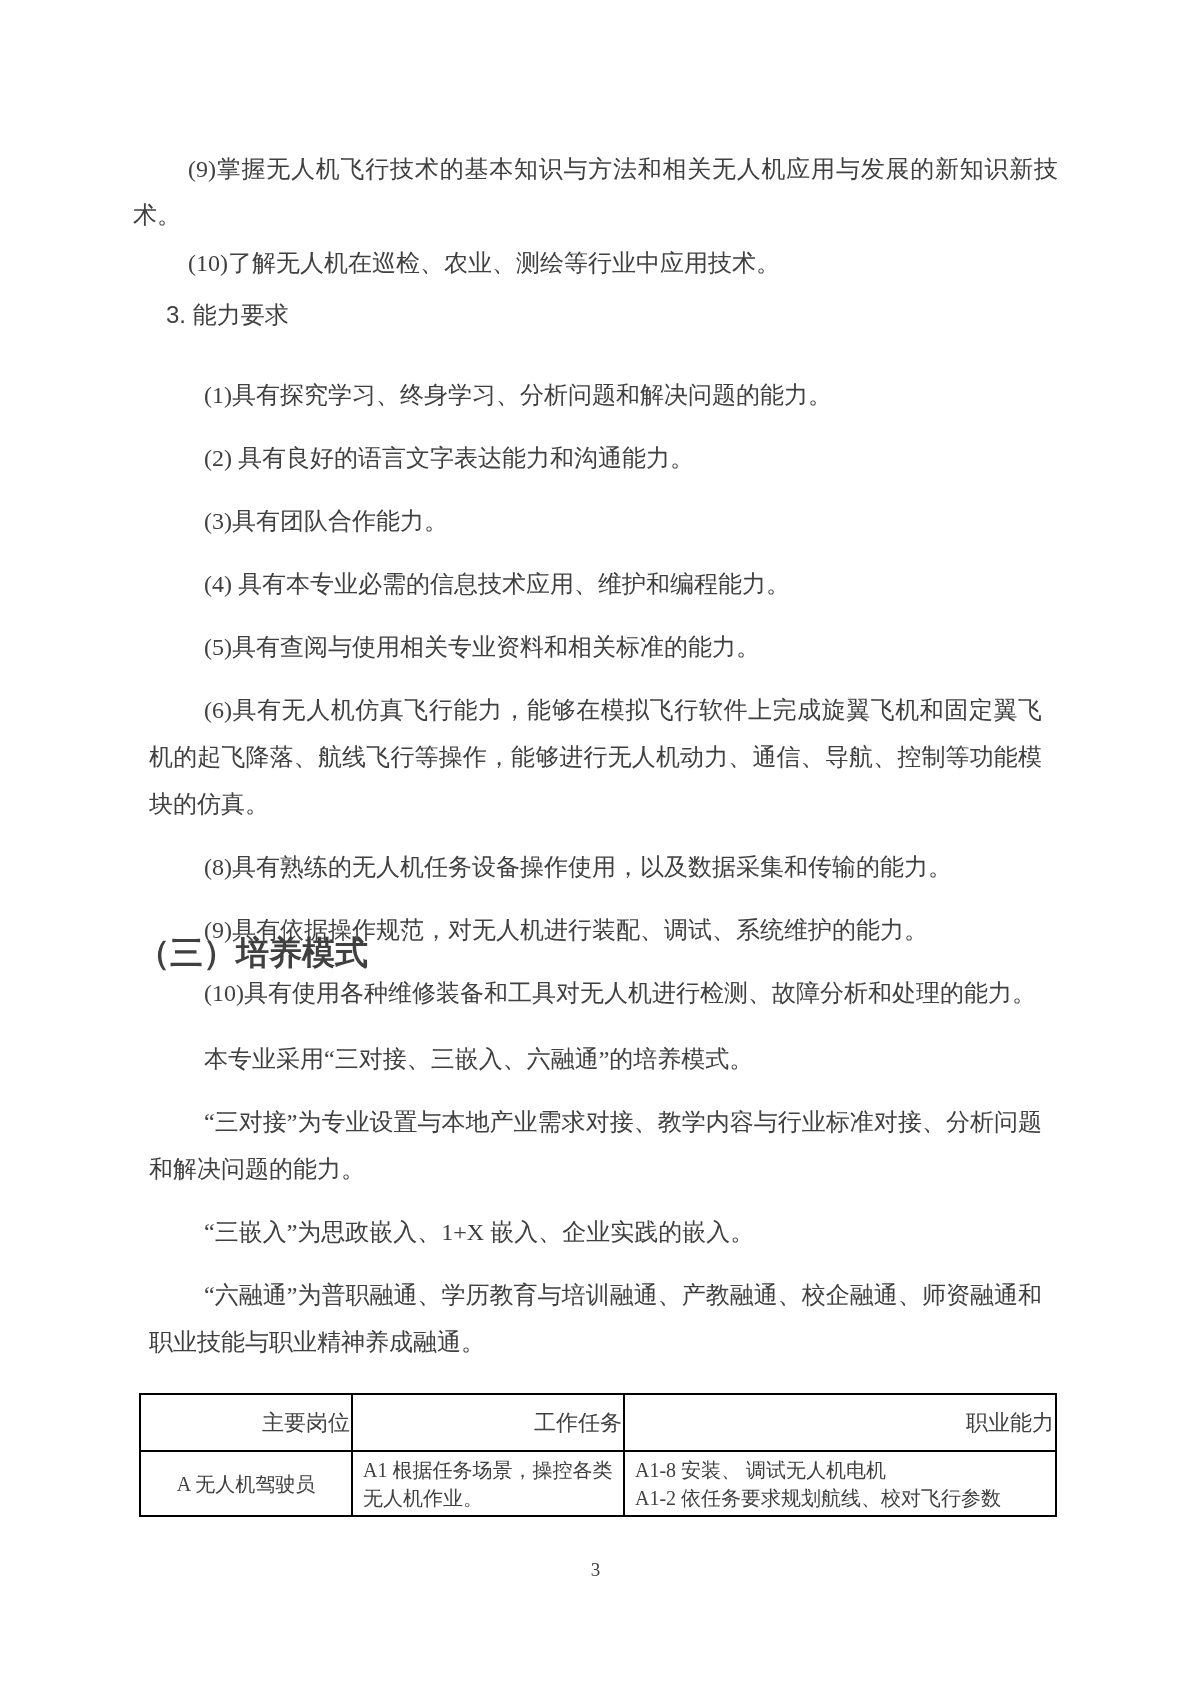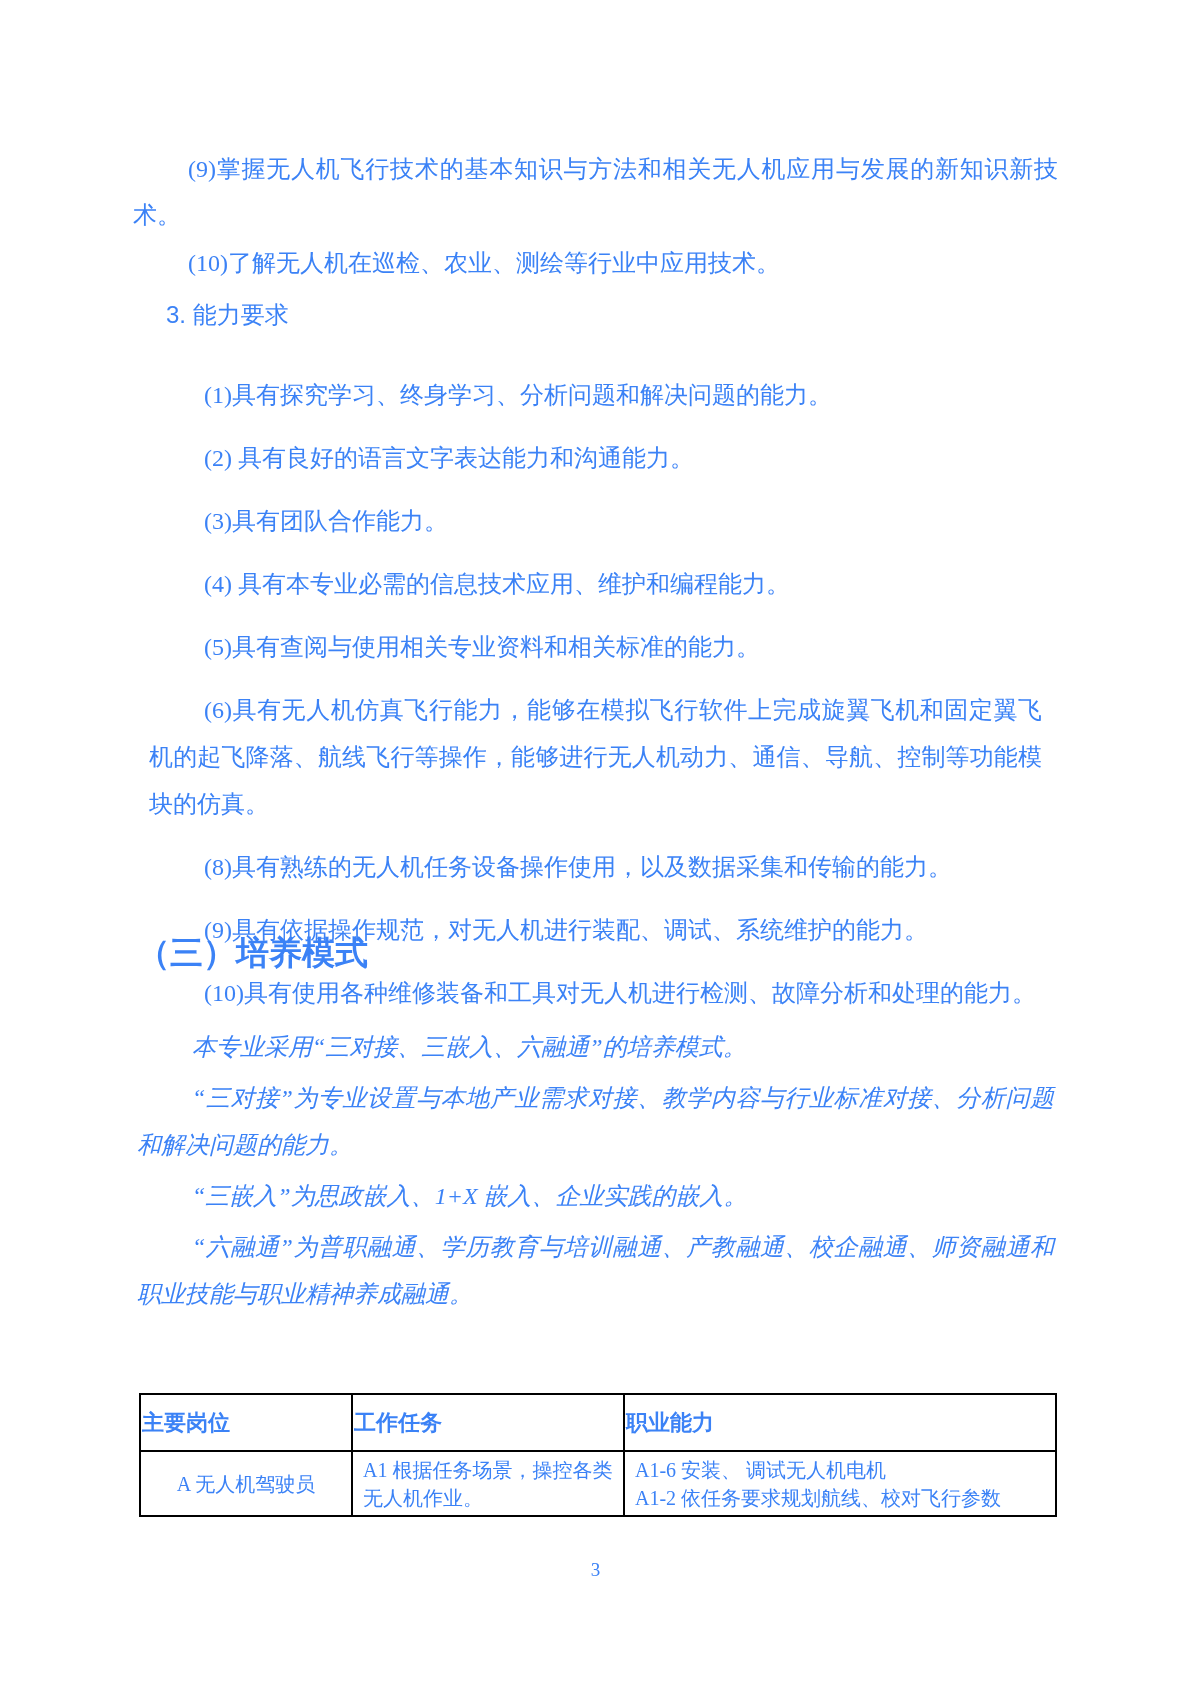--- a/index.html
+++ b/index.html
@@ -1,30 +1,30 @@
 <!DOCTYPE html>
 <html lang="zh"><head>
 <meta charset="utf-8">
 <style>
   html,body{margin:0;padding:0;background:#e8e8e8;}
   .page{
     position:relative;
     width:1191px;height:1684px;
     margin:0 auto;
     background:#ffffff;
-    color:#3b82f6;
+    color:#404040;
     overflow:hidden;
     font-family:"Liberation Serif","DejaVu Serif",serif;
   }
   .abs{position:absolute;left:133px;width:925px;}
   .body-text{font-size:24px;text-align:justify;}
   .para{margin:0;text-indent:55px;line-height:46px;}
   .list{margin:0;padding:0;list-style:none;}
   .list li{margin:16px;text-indent:55px;line-height:47px;text-align:justify;}
-  .mode-paras p{margin:4px;text-indent:55px;line-height:47px;text-align:justify;font-style:italic;}
+  .mode-paras p{margin:16px;text-indent:55px;line-height:47px;text-align:justify;}
   .h-sub{
     margin:0;padding-left:33px;
     font-family:"Liberation Sans","DejaVu Sans",sans-serif;
     font-weight:400;font-size:24px;line-height:47px;text-indent:0;
   }
   .h-section{
     margin:0;padding-left:4px;
     font-family:"Liberation Sans","DejaVu Sans",sans-serif;
     font-weight:700;font-size:33px;line-height:50px;text-indent:0;
   }
@@ -35,21 +35,21 @@
   }
   table.analysis{
     position:absolute;left:139px;top:1393px;
     width:916px;border-collapse:collapse;table-layout:fixed;
     font-family:"Liberation Serif","DejaVu Serif",serif;
   }
   table.analysis th,table.analysis td{border:2px solid #000;}
   table.analysis th{
     height:53px;
     font-family:"Liberation Sans","DejaVu Sans",sans-serif;
-    font-weight:700;font-size:22px;text-align:left;vertical-align:middle;
+    font-weight:400;font-size:22px;text-align:right;vertical-align:middle;
   }
   table.analysis td{
     height:59px;font-size:20px;line-height:28px;vertical-align:middle;
   }
   td.cell-center{text-align:center;}
   td.cell-left{text-align:left;padding:2px 10px;}
   .page-number{
     position:absolute;left:0;top:1558px;width:100%;
     text-align:center;font-size:19px;line-height:24px;
   }
@@ -98,21 +98,21 @@
         <th>主要岗位</th>
         <th>工作任务</th>
         <th>职业能力</th>
       </tr>
     </thead>
     <tbody>
       <tr>
         <td class="cell-center">A 无人机驾驶员</td>
         <td class="cell-left">A1 根据任务场景，操控各类无人机作业。</td>
         <td class="cell-left">
-          <div>A1-6 安装、 调试无人机电机</div>
+          <div>A1-8 安装、 调试无人机电机</div>
           <div>A1-2 依任务要求规划航线、校对飞行参数</div>
         </td>
       </tr>
     </tbody>
   </table>
 
   <div class="page-number">3</div>
 
 </div>
 

